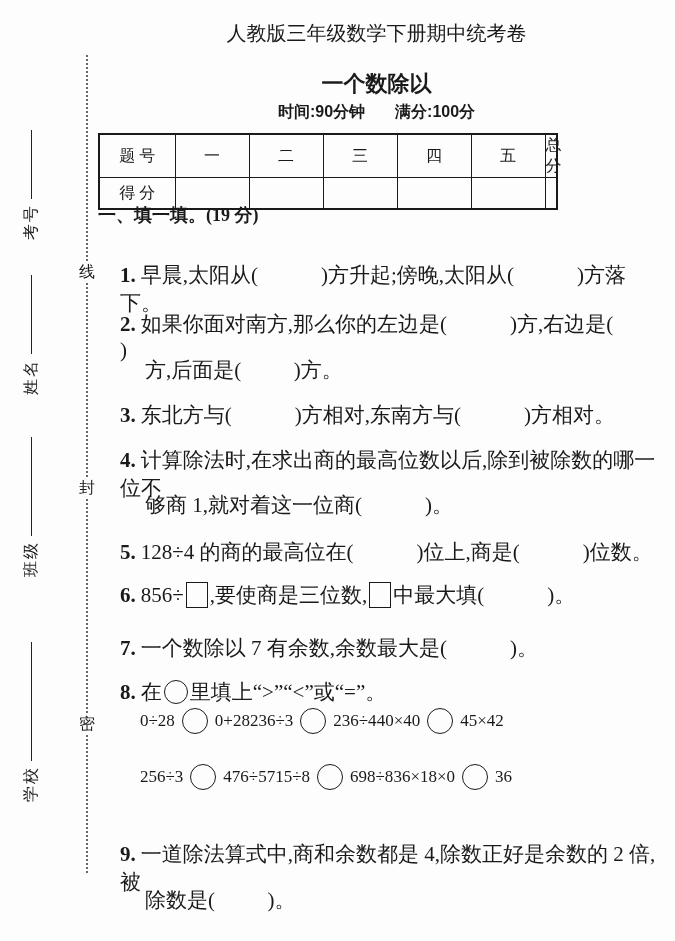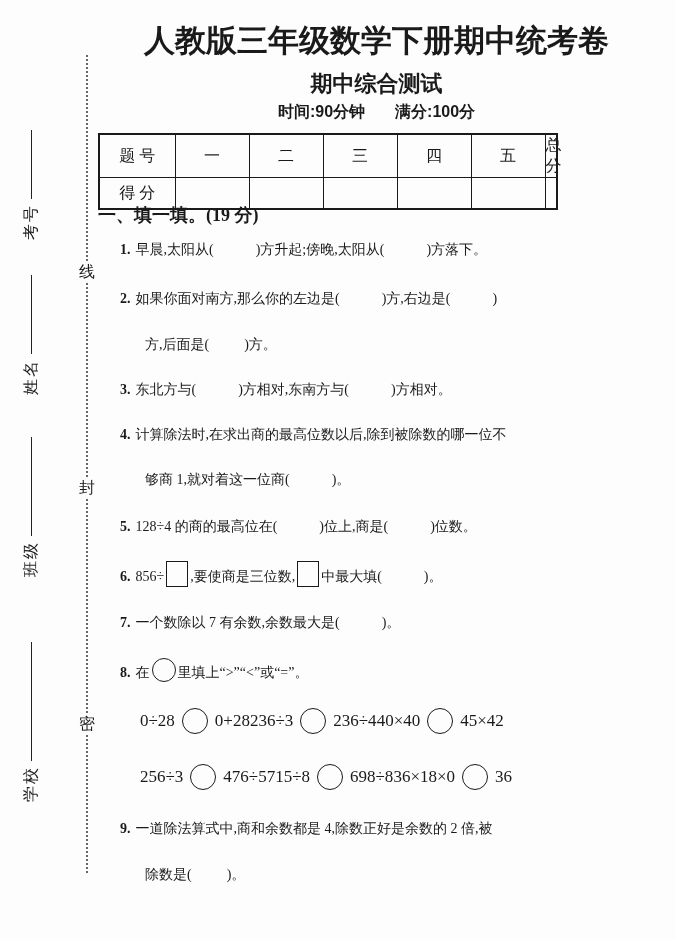--- a/index.html
+++ b/index.html
@@ -4,21 +4,21 @@
 <style>
   html,body { margin:0; padding:0; background:#e9e9e9; }
   .page {
     position:relative; width:675px; height:941px; margin:0 auto;
     background:#fdfdfd; color:#1a1a1a; overflow:hidden;
     font-family:"Liberation Serif","DejaVu Serif",serif;
   }
   
   .title {
     position:absolute; left:98px; top:20px; width:557px; text-align:center;
-    font-size:31px; font-weight:bold;
+    font-size:20px; font-weight:normal;
     font-family:"Liberation Sans","DejaVu Sans",sans-serif;
   }
   .subtitle {
     position:absolute; left:98px; top:69px; width:557px; text-align:center;
     font-size:22px; font-weight:bold;
     font-family:"Liberation Sans","DejaVu Sans",sans-serif;
   }
   .meta {
     position:absolute; left:98px; top:102px; width:557px;
     display:flex; justify-content:center; gap:30px;
@@ -55,22 +55,22 @@
     position:absolute; left:76px; width:22px; text-align:center;
     font-size:16px; background:#fdfdfd; z-index:2;
   }
   .sc-0 { top:262px; } .sc-1 { top:478px; } .sc-2 { top:714px; }
   
   .section-heading {
     position:absolute; left:98px; top:203px; font-size:18px; font-weight:bold;
     white-space:pre-wrap;
   }
   .q-line {
-    position:absolute; left:98px; width:562px; font-size:14px;
-    white-space:pre-wrap; padding-left:22px; box-sizing:border-box;
+    position:absolute; left:98px; width:562px; font-size:21px;
+    white-space:pre-wrap; padding-left:22px; box-sizing:border-box;margin-top:20px;
   }
   .q-cont { padding-left:47px; }
   .q-num { font-weight:bold; margin-right:5px; }
   .t1 { top:241px; } .t2a { top:290px; } .t2b { top:336px; }
   .t3 { top:381px; } .t4a { top:426px; } .t4b { top:471px; }
   .t5 { top:518px; } .t6 { top:561px; } .t7 { top:614px; }
   .t8 { top:658px; } .t9a { top:820px; } .t9b { top:866px; }
   .sq {
     display:inline-block; width:20px; height:24px;
     border:1.5px solid #1a1a1a; vertical-align:-6px; margin:0 2px;
@@ -110,21 +110,21 @@
   <div class="side-field sf-school">
     <span class="side-label">学校</span>
     <span class="side-line"></span>
   </div>
   <div class="seal-line"></div>
   <span class="seal-char sc-0">线</span>
   <span class="seal-char sc-1">封</span>
   <span class="seal-char sc-2">密</span>
 
   <div class="title">人教版三年级数学下册期中统考卷</div>
-  <div class="subtitle">期中综合测试</div>
+  <div class="subtitle">一个数除以</div>
   <div class="meta">
     <span>时间:90分钟</span>
     <span>满分:100分</span>
   </div>
 
   <table class="score-table">
     <colgroup>
       <col style="width:76px">
         <col style="width:74px">
         <col style="width:74px">

